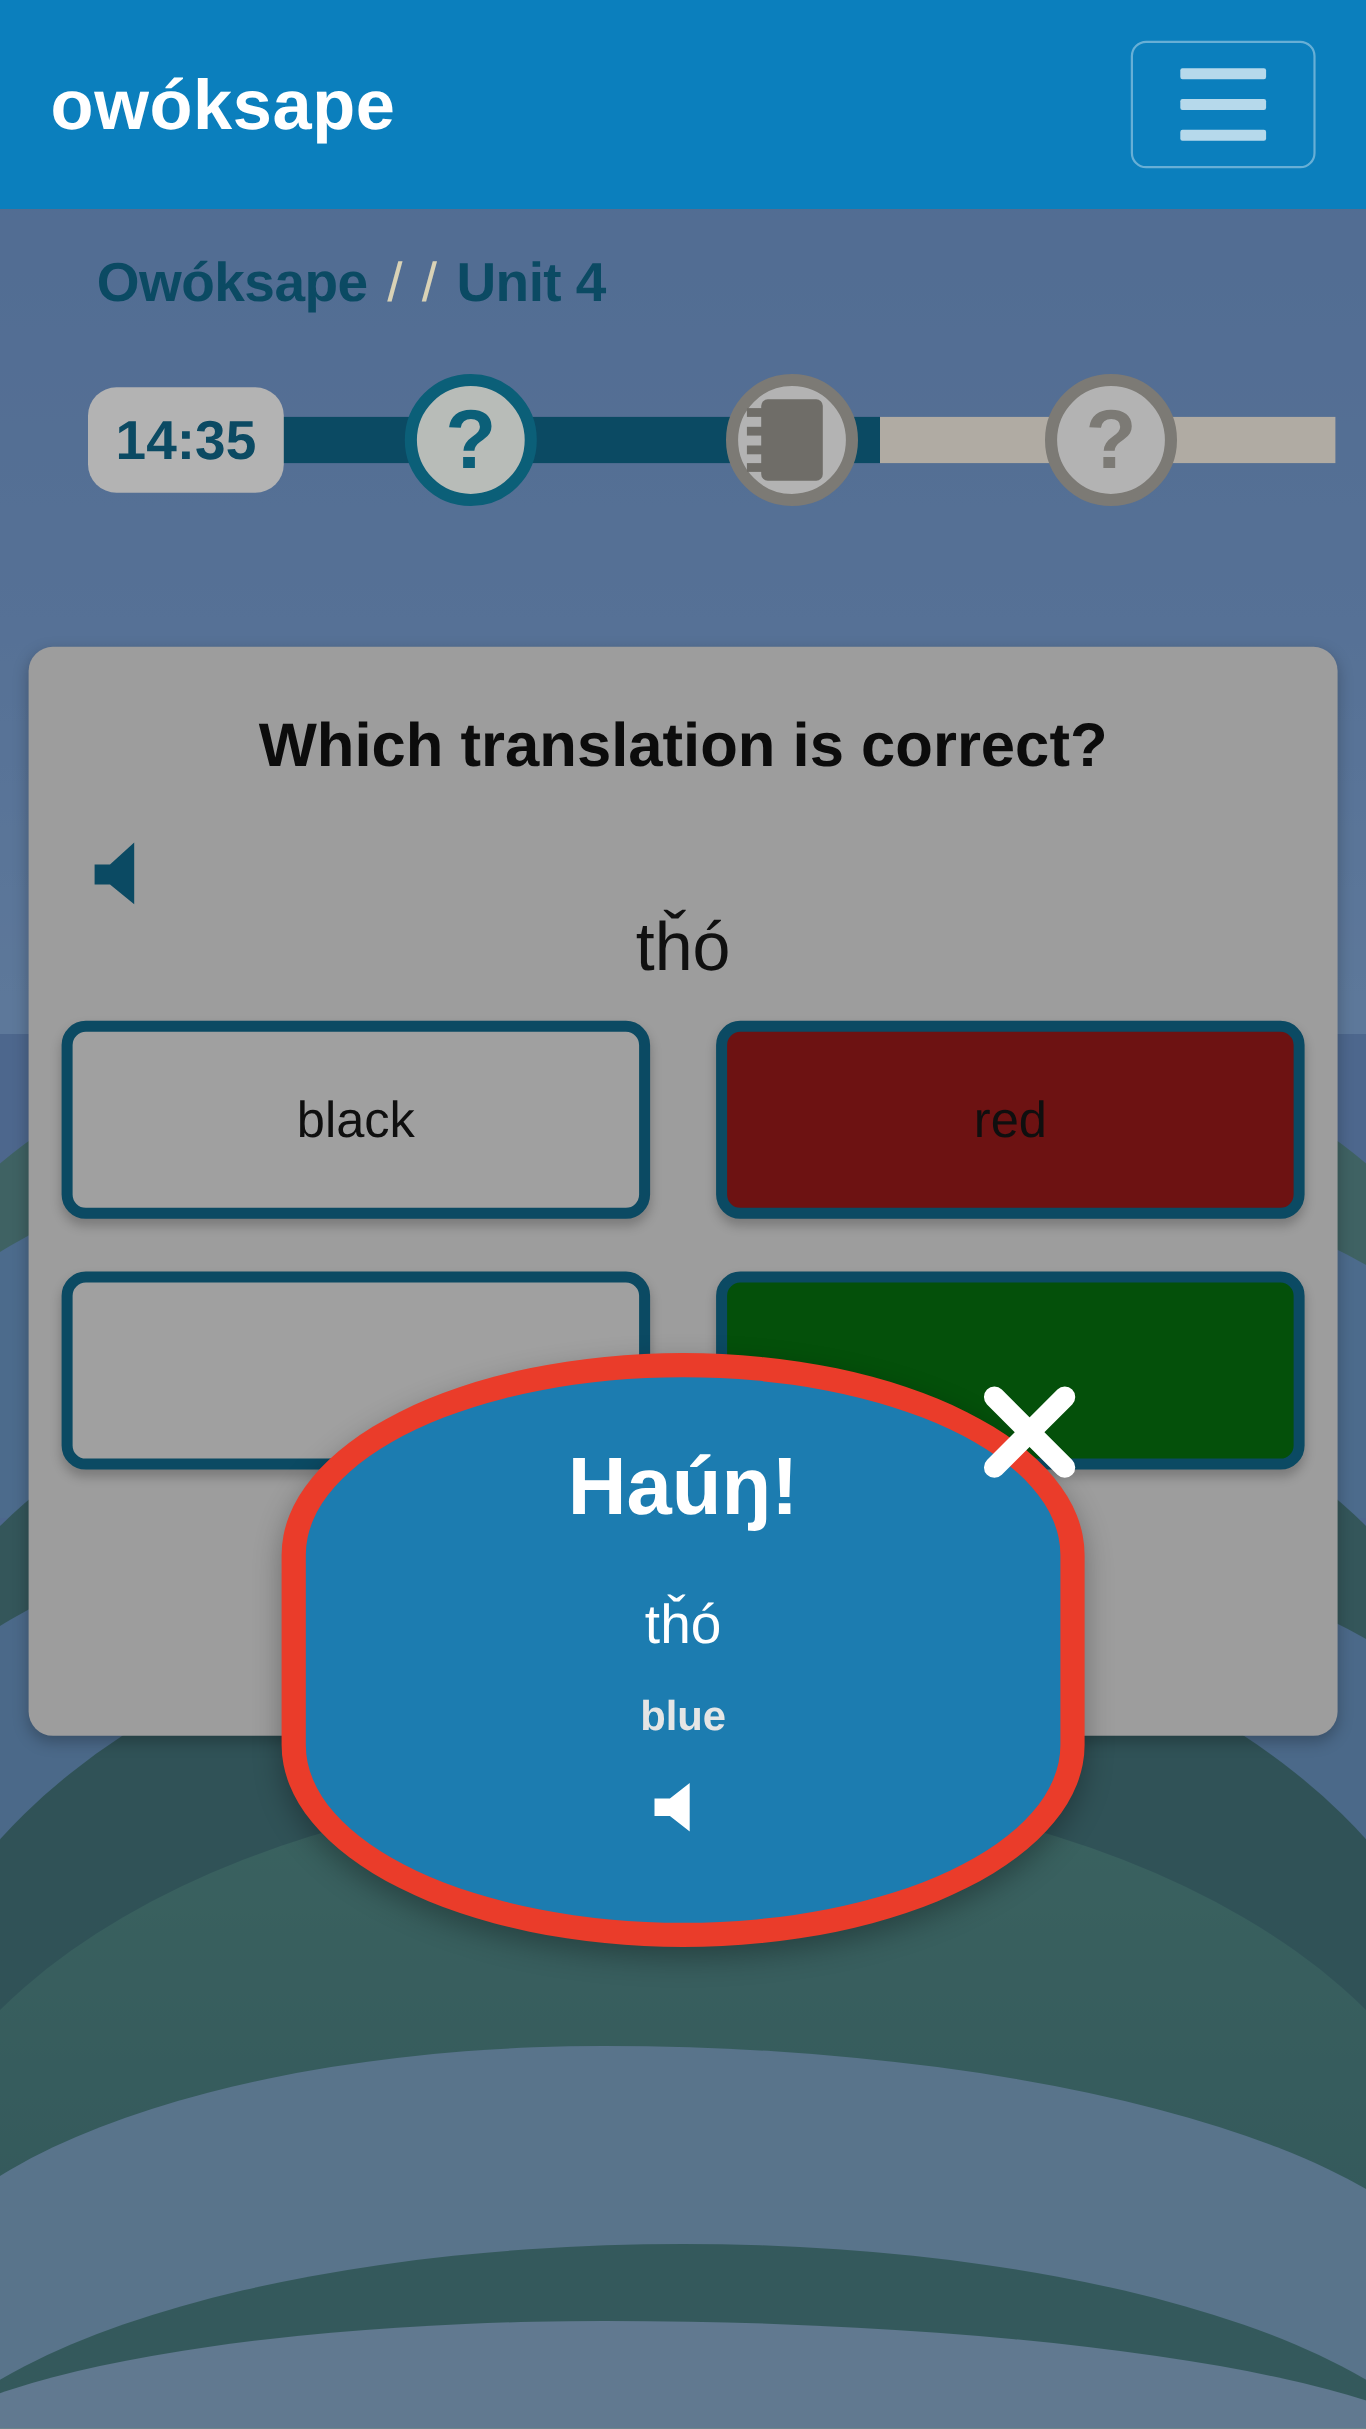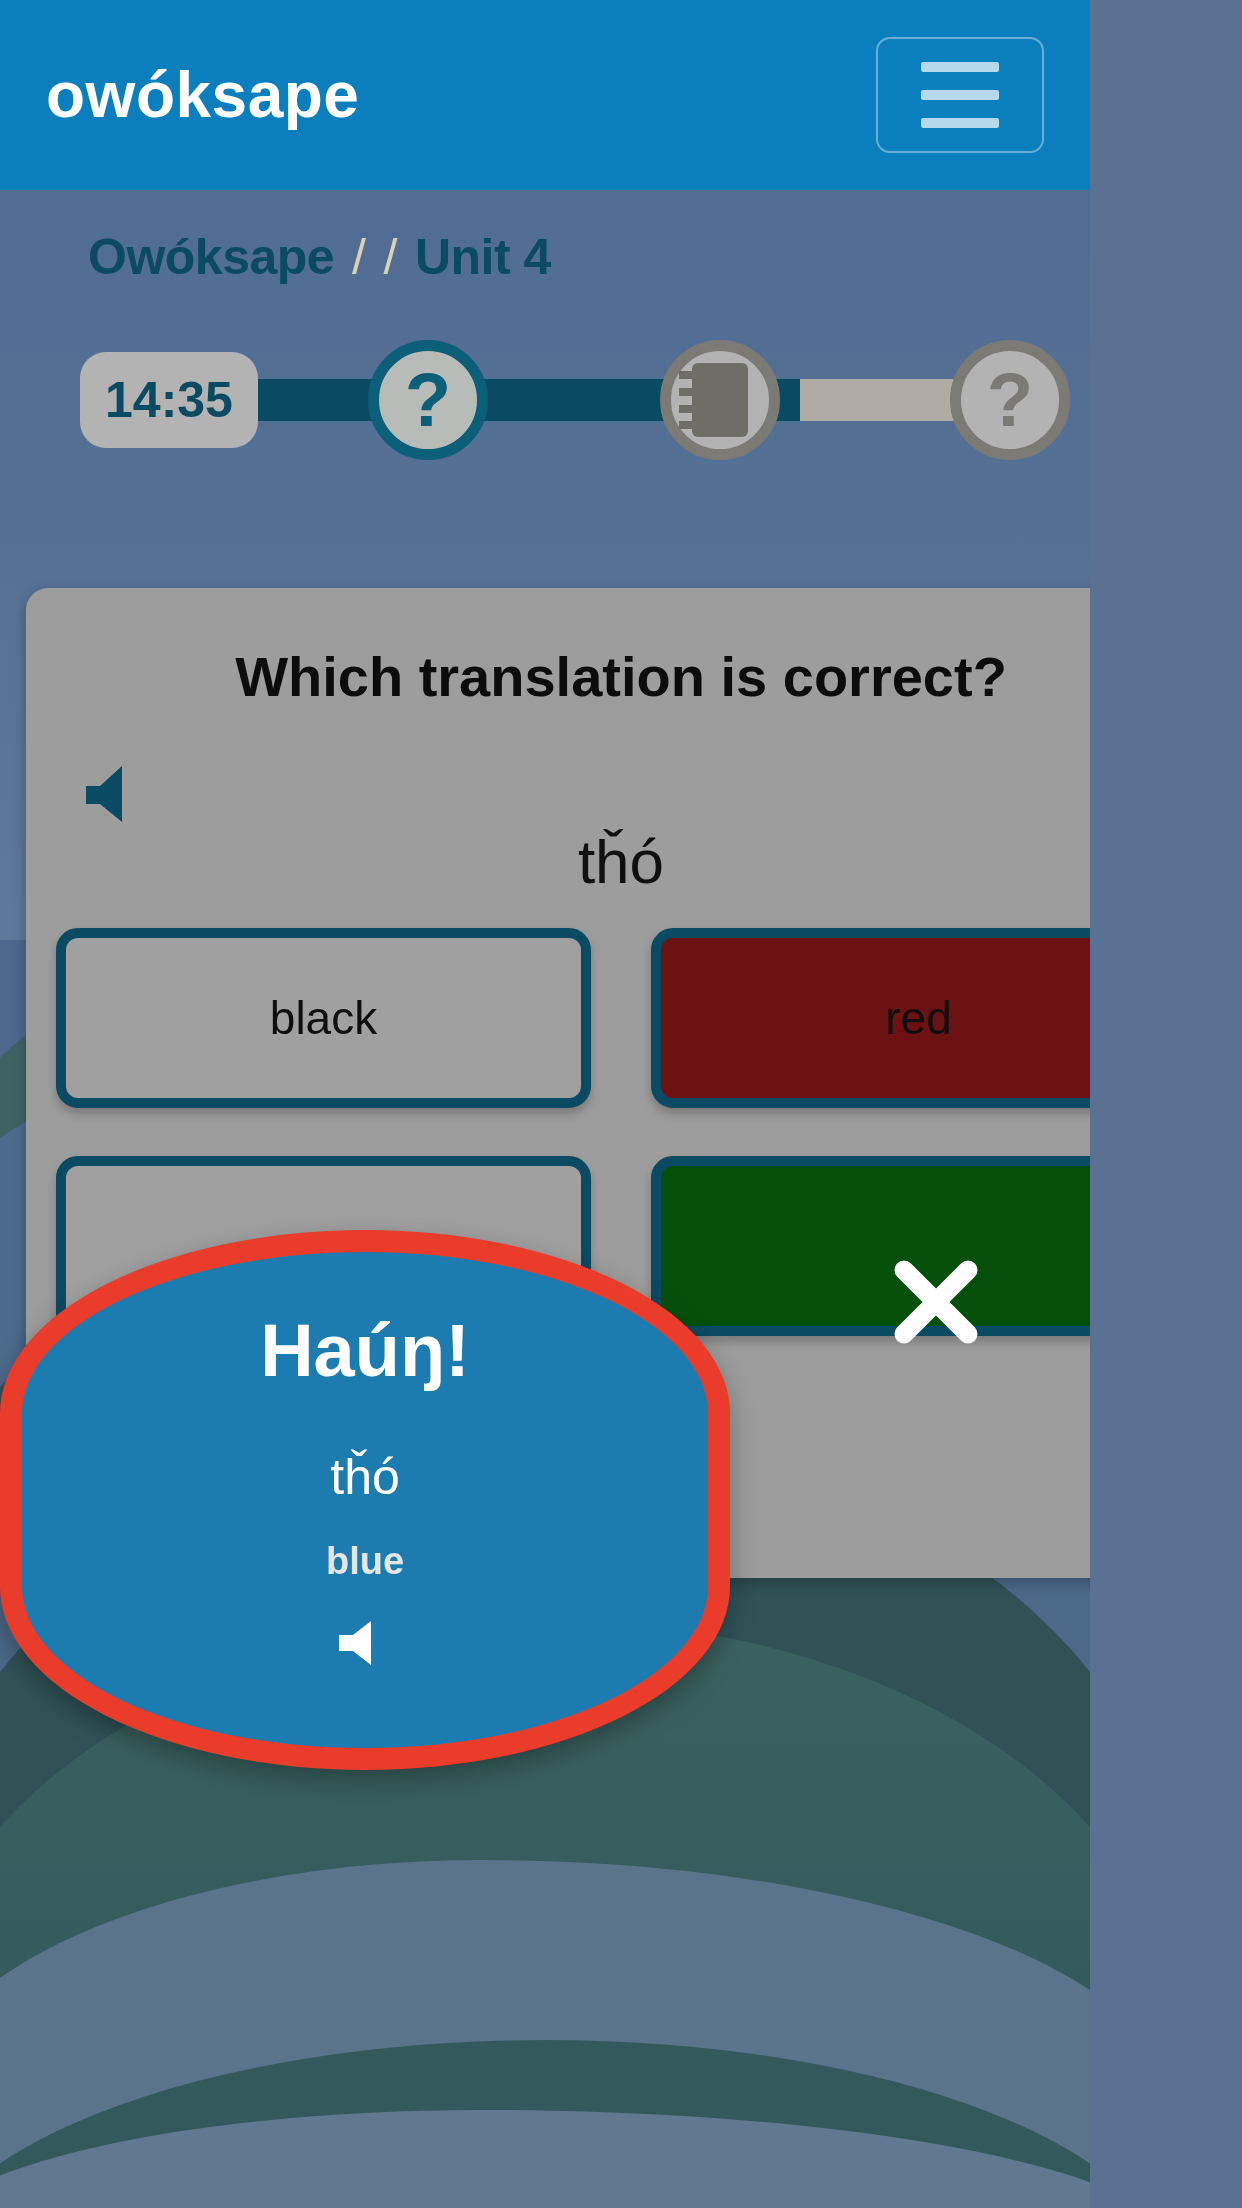--- a/index.html
+++ b/index.html
@@ -7,21 +7,21 @@
   html, body {
     width: 1242px;
     height: 2208px;
     overflow: hidden;
     font-family: "Liberation Sans", sans-serif;
     background: #5b7193;
   }
 
   #app {
     position: relative;
-    width: 1090px;
+    width: 1242px;
     height: 2208px;
     overflow: hidden;
   }
 
   
   .bg { position: absolute; inset: 0; z-index: 0; background: #6f87a8; }
   .bg-sky {
     position: absolute; left: 0; top: 0; width: 100%; height: 940px;
     background: linear-gradient(#7590b4 0%, #86a0bf 60%, #9ab4cb 100%);
   }
@@ -165,21 +165,21 @@
     display: flex; align-items: center; justify-content: center;
     font-size: 46px; color: #0f0f0f;
     box-shadow: 0 6px 10px rgba(0,0,0,0.22);
   }
   .answer.wrong   { background: #6d1212; }
   .answer.correct { background: #04500a; }
 
   
   .modal-wrap {
     position: absolute; left: 0; right: 0; top: 1230px;
-    display: flex; justify-content: flex-start;
+    display: flex; justify-content: center;
     z-index: 20; pointer-events: none;
   }
   .modal {
     position: relative;
     width: 730px; height: 540px;
     border-radius: 50% / 34%;
     background: #1c7cb0;
     border: 22px solid #ea3c2a;
     display: flex; flex-direction: column;
     align-items: center;

